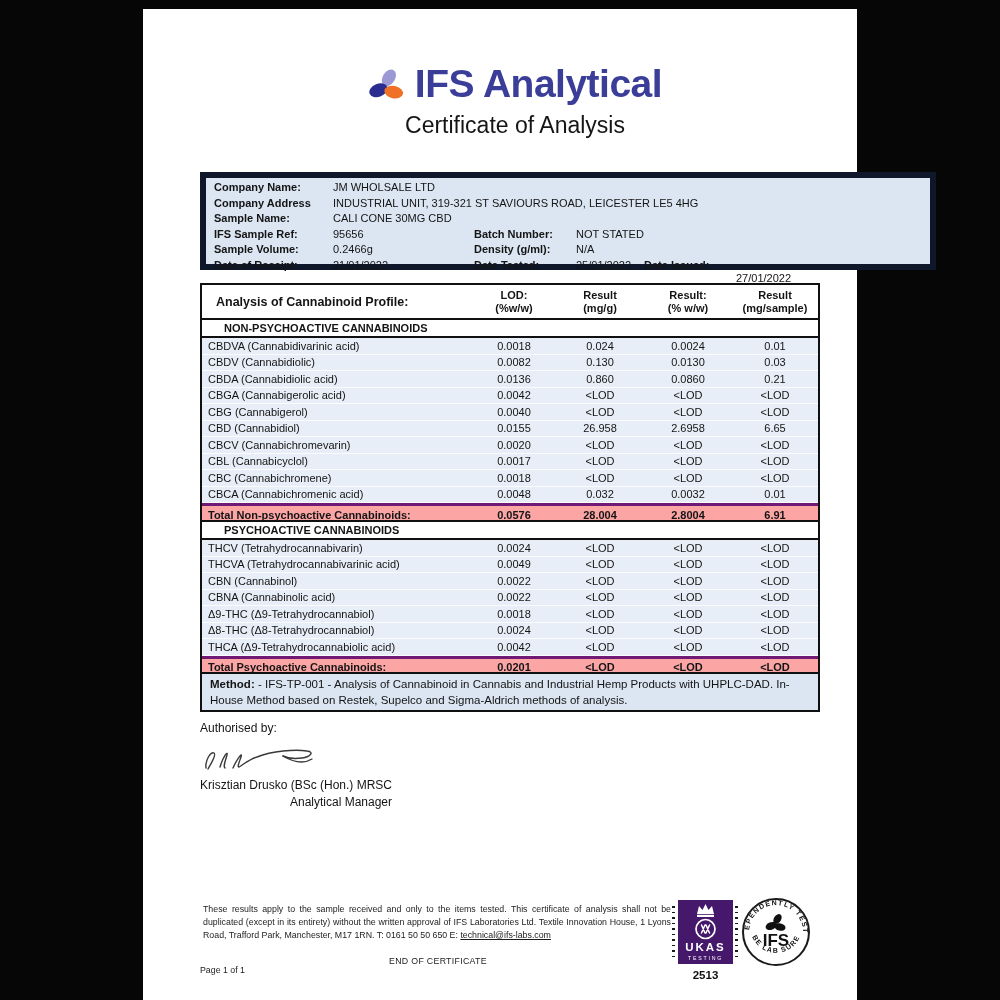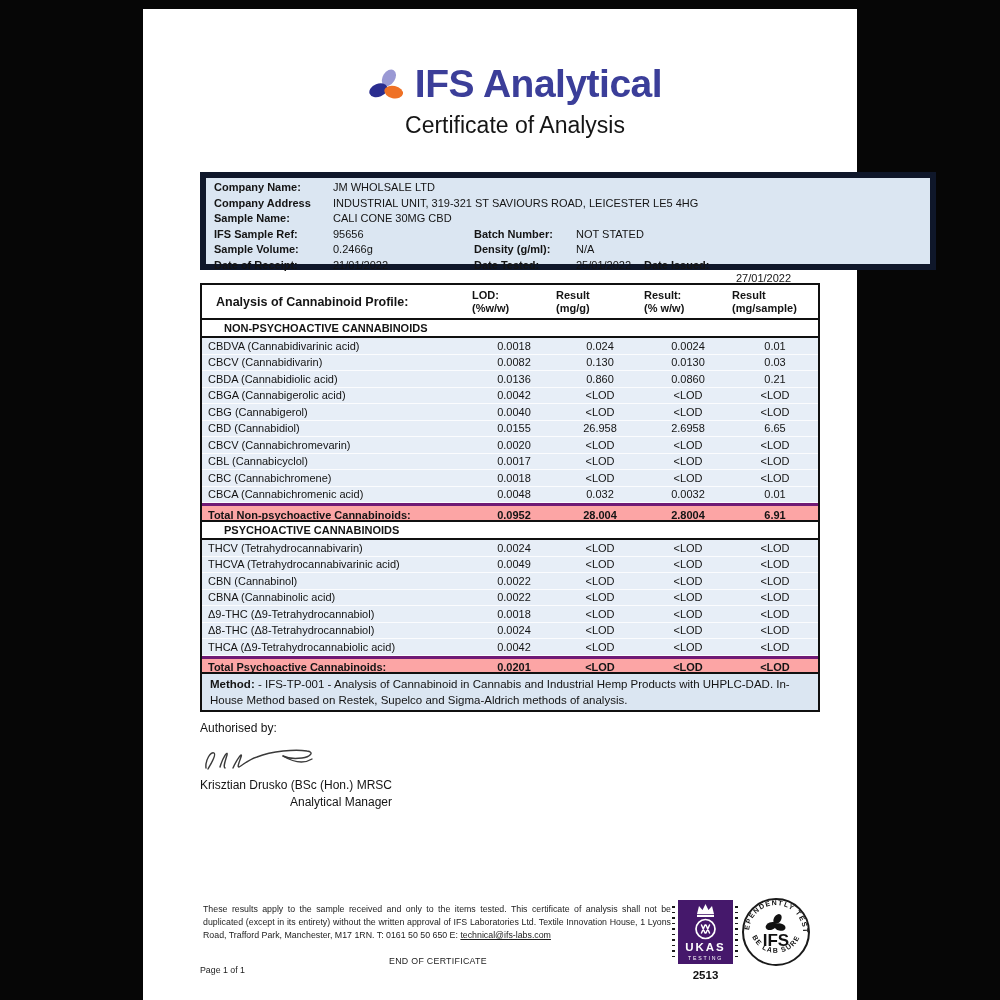--- a/index.html
+++ b/index.html
@@ -17,21 +17,21 @@
   .irow span{position:absolute;top:0;line-height:15.6px;white-space:nowrap;}
   .l1{left:8px;font-weight:700;} .v1{left:127px;}
   .l2{left:268px;font-weight:700;} .v2{left:370px;}
   .l3{left:438px;font-weight:700;} .v3{left:530px;margin-top:13px;}
 
   
   .atable{position:absolute;left:57px;width:620px;background:#ffffff;border:2px solid #101010;box-sizing:border-box;}
   .grid5{display:grid;grid-template-columns:270px 84px 88px 88px 86px;}
   .ahead{height:33px;border-bottom:2px solid #101010;align-items:center;}
   .ahead .t{font-weight:700;font-size:12.5px;padding-left:14px;}
-  .colh{text-align:left;font-weight:700;font-size:11px;line-height:12.5px;}
+  .colh{text-align:center;font-weight:700;font-size:11px;line-height:12.5px;}
   .section{font-weight:700;font-size:11px;height:16px;line-height:16px;padding-left:22px;border-bottom:2px solid #101010;background:#fff;}
   .rows .trow{height:15.5px;align-items:center;background:#e7eef7;border-bottom:1px solid #fbfcfe;display:grid;grid-template-columns:270px 84px 88px 88px 86px;}
   .trow span{font-size:11px;text-align:center;white-space:nowrap;}
   .trow span:first-child{text-align:left;padding-left:6px;}
   .totalrow{height:17px;align-items:center;background:#fca5a5;border-top:3px solid #701a75;font-weight:700;}
   .totalrow span{font-size:11px;text-align:center;}
   .totalrow span:first-child{text-align:left;padding-left:6px;}
 
   
   .method{position:absolute;left:57px;top:663px;width:620px;box-sizing:border-box;background:#dbe6f2;border:2px solid #101010;padding:2px 8px;font-size:11.5px;line-height:16px;}
@@ -126,21 +126,21 @@
     <div class="section">NON-PSYCHOACTIVE CANNABINOIDS</div>
     <div class="rows">
         <div class="trow">
           <span>CBDVA (Cannabidivarinic acid)</span>
           <span>0.0018</span>
           <span>0.024</span>
           <span>0.0024</span>
           <span>0.01</span>
         </div>
         <div class="trow">
-          <span>CBCV (Cannabidivarin)</span>
+          <span>CBDV (Cannabidiolic)</span>
           <span>0.0082</span>
           <span>0.130</span>
           <span>0.0130</span>
           <span>0.03</span>
         </div>
         <div class="trow">
           <span>CBDA (Cannabidiolic acid)</span>
           <span>0.0136</span>
           <span>0.860</span>
           <span>0.0860</span>
@@ -191,21 +191,21 @@
         <div class="trow">
           <span>CBCA (Cannabichromenic acid)</span>
           <span>0.0048</span>
           <span>0.032</span>
           <span>0.0032</span>
           <span>0.01</span>
         </div>
       </div>
     <div class="totalrow grid5">
       <span>Total Non-psychoactive Cannabinoids:</span>
-      <span>0.0952</span>
+      <span>0.0576</span>
       <span>28.004</span>
       <span>2.8004</span>
       <span>6.91</span>
     </div>
   </div>
 
   <div class="atable" style="top:511px;">
     <div class="section">PSYCHOACTIVE CANNABINOIDS</div>
     <div class="rows">
         <div class="trow">

